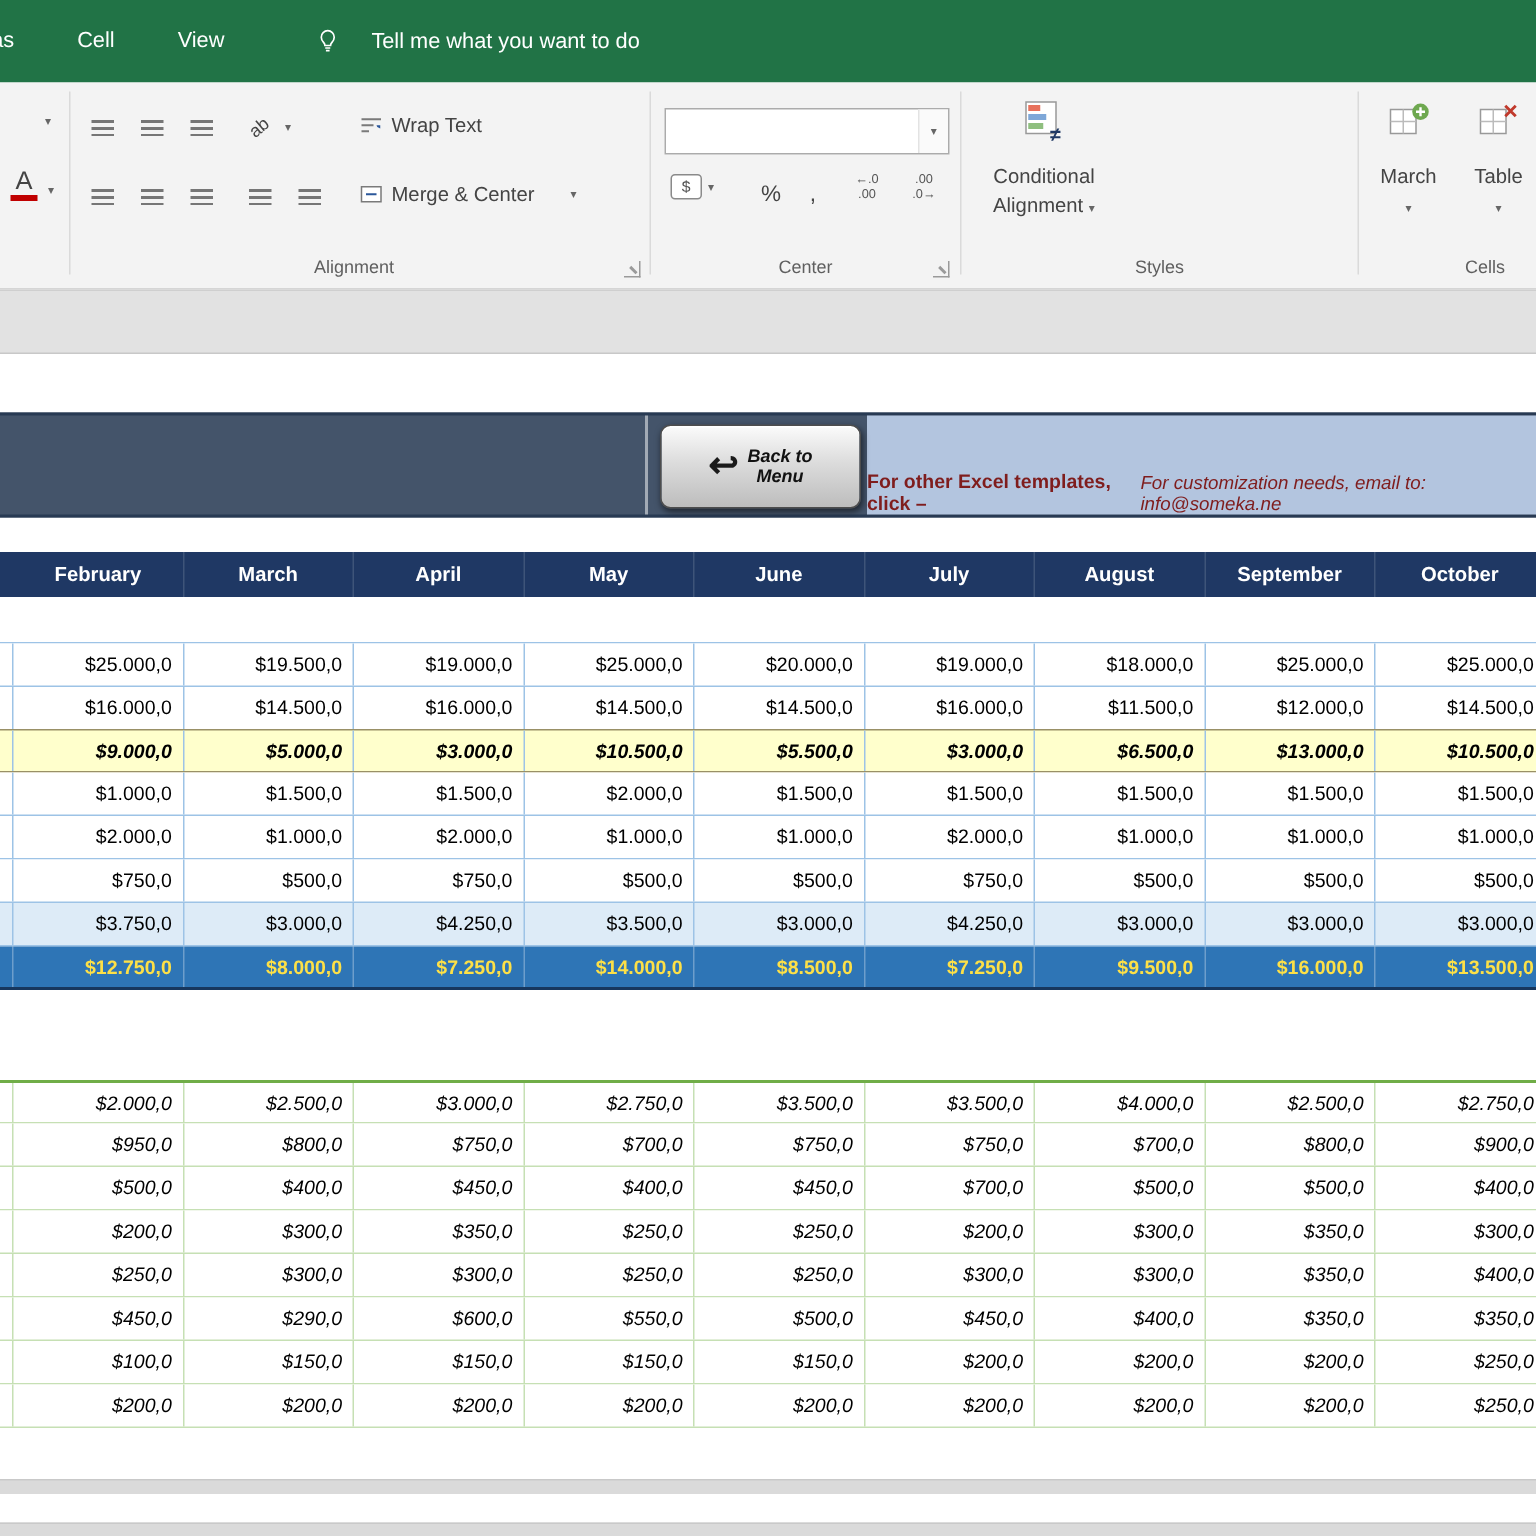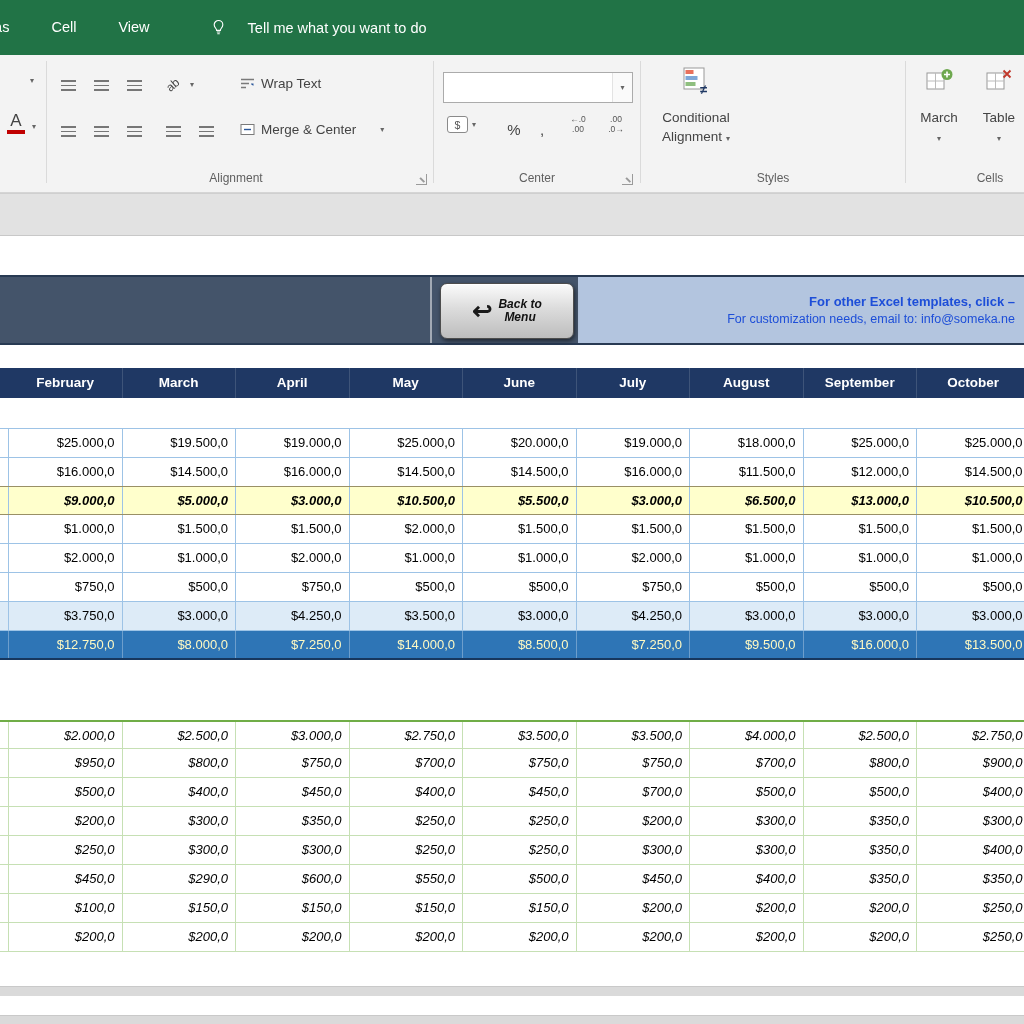--- a/index.html
+++ b/index.html
@@ -46,24 +46,24 @@
 
   
   .subribbon{position:absolute;top:193px;left:0;right:0;height:41px;background:#E2E2E2;
              border-top:1px solid #CFCFCF;border-bottom:1px solid #C8C8C8;}
 
   
   .banner{position:absolute;top:275px;left:0;right:0;height:70px;background:var(--banner-dark,#44546A);
           border-top:2px solid #283A53;border-bottom:2px solid #283A53;box-sizing:border-box;}
   .banner-vline{position:absolute;left:430px;top:0;bottom:0;width:2px;background:rgba(255,255,255,.5);}
   .banner-right{position:absolute;left:578px;right:0;top:0;bottom:0;background:var(--banner-light,#B3C5DF);
-                display:flex;flex-direction:column;justify-content:center;align-items:flex-end;
-                padding-right:9px;color:#1d4ed8;}
+                display:flex;flex-direction:row;justify-content:space-between;align-items:flex-end;
+                padding-right:9px;color:#7f1d1d;}
   .b-line1{font-weight:700;font-size:13px;}
-  .b-line2{font-size:12.5px;margin-top:3px;}
+  .b-line2{font-style:italic;font-size:12.5px;margin-top:3px;}
   .backbtn{position:absolute;left:440px;top:6px;width:132px;height:54px;border:1px solid #4d4d4d;border-radius:7px;
            background:linear-gradient(180deg,#FBFBFB 0%,#DCDCDC 45%,#BDBDBD 100%);
            box-shadow:inset 0 1px 0 #fff,1px 2px 4px rgba(0,0,0,.55);
            display:flex;align-items:center;justify-content:center;gap:6px;cursor:pointer;}
   .backarrow{font-size:24px;font-weight:bold;color:#1a1a1a;line-height:24px;}
   .backtxt{font-size:12px;font-weight:700;font-style:italic;line-height:13px;color:#111;text-align:center;}
 
   
   .sheet{position:absolute;top:368px;left:0;width:1031px;font-size:13px;color:#000;}
   .mrow{display:flex;height:30px;background:var(--header-navy,#1F3864);}
@@ -73,21 +73,21 @@
   .spacer{height:30px;background:#fff;}
   .income{border-top:1px solid var(--grid-blue,#9DC3E6);}
   .irow{display:flex;height:29px;background:#fff;border-bottom:1px solid var(--grid-blue,#9DC3E6);box-sizing:border-box;}
   .irow .cell,.irow .scell{border-right:1px solid var(--grid-blue,#9DC3E6);}
   .scell{width:9px;box-sizing:border-box;}
   .cell{width:113.5px;box-sizing:border-box;text-align:right;padding-right:7px;line-height:27px;overflow:hidden;white-space:nowrap;}
   .r-yellow{background:var(--highlight-yellow,#FFFFCC);font-weight:700;font-style:italic;
             border-top:1px solid #999066;border-bottom:1px solid #999066;margin-top:-1px;}
   .r-blue{background:var(--subtotal-row-blue,#DDEBF7);}
   .r-dark{background:var(--total-row-blue,#2E75B6);border-bottom:2px solid #17375E;}
-  .r-dark .cell{color:#fef9c3;font-weight:400;border-right-color:rgba(255,255,255,.3);}
+  .r-dark .cell{color:#fde047;font-weight:700;border-right-color:rgba(255,255,255,.3);}
   .r-dark .scell{border-right-color:rgba(255,255,255,.3);}
   .tgap{height:60px;background:#fff;}
   .erow{display:flex;height:29px;background:#fff;border-bottom:1px solid var(--grid-green,#C6E0B4);
         box-sizing:border-box;font-style:italic;}
   .erow .cell,.erow .scell{border-right:1px solid var(--grid-green,#C6E0B4);}
   .expense .erow:first-child{border-top:2px solid var(--table-green,#70AD47);}
   .strip{position:absolute;left:0;right:0;background:#DADADA;}
   .s1{top:986px;height:9px;border-top:1px solid #C9C9C9;}
   .s2{top:1015px;height:9px;border-top:1px solid #C9C9C9;}
 </style>

